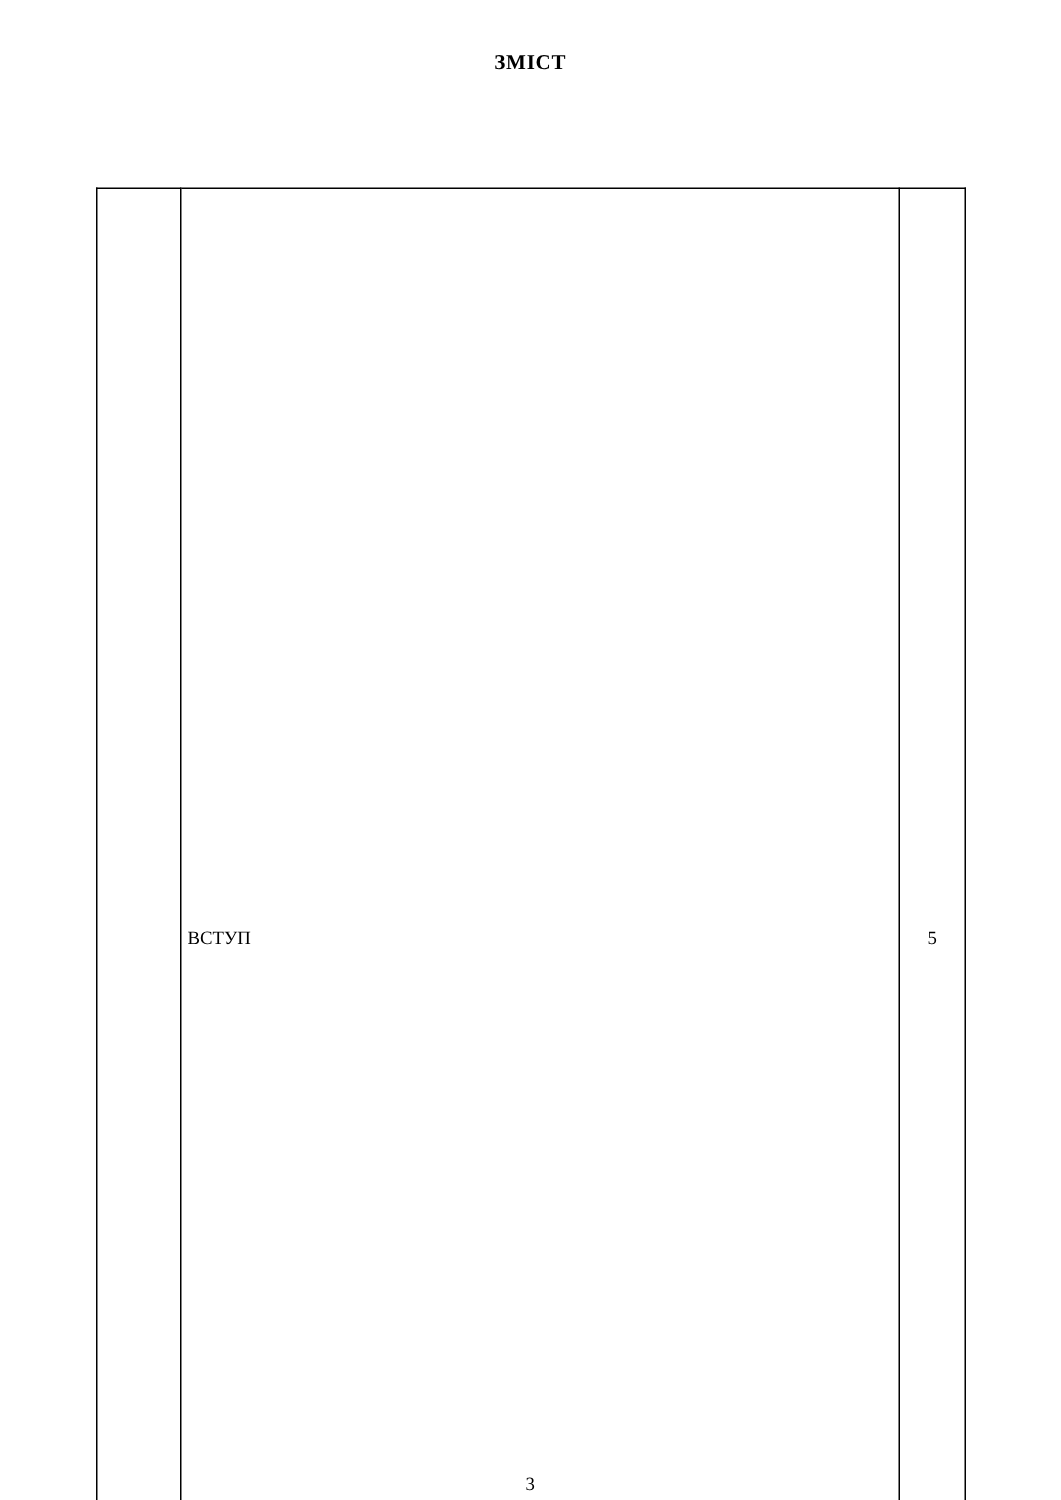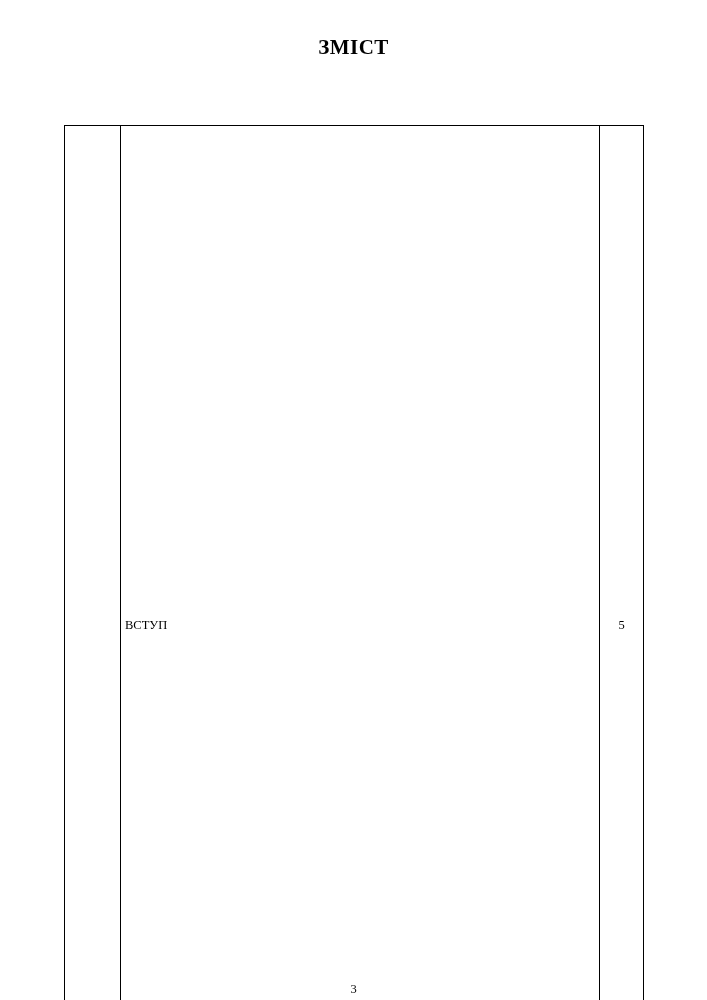--- a/index.html
+++ b/index.html
@@ -16,21 +16,21 @@
   }
   .page {
     width: 707px;
     height: 1000px;
     position: relative;
     box-sizing: border-box;
   }
   .doc-title {
     text-align: center;
     font-weight: bold;
-    font-size: 21px;
+    font-size: 14px;
     letter-spacing: 0.5px;
     margin-top: 35px;
     margin-bottom: 0;
     font-family: "Liberation Serif", serif;
   }
   .toc-wrap {
     position: absolute;
     left: 64px;
     top: 90px;
     width: 580px;

